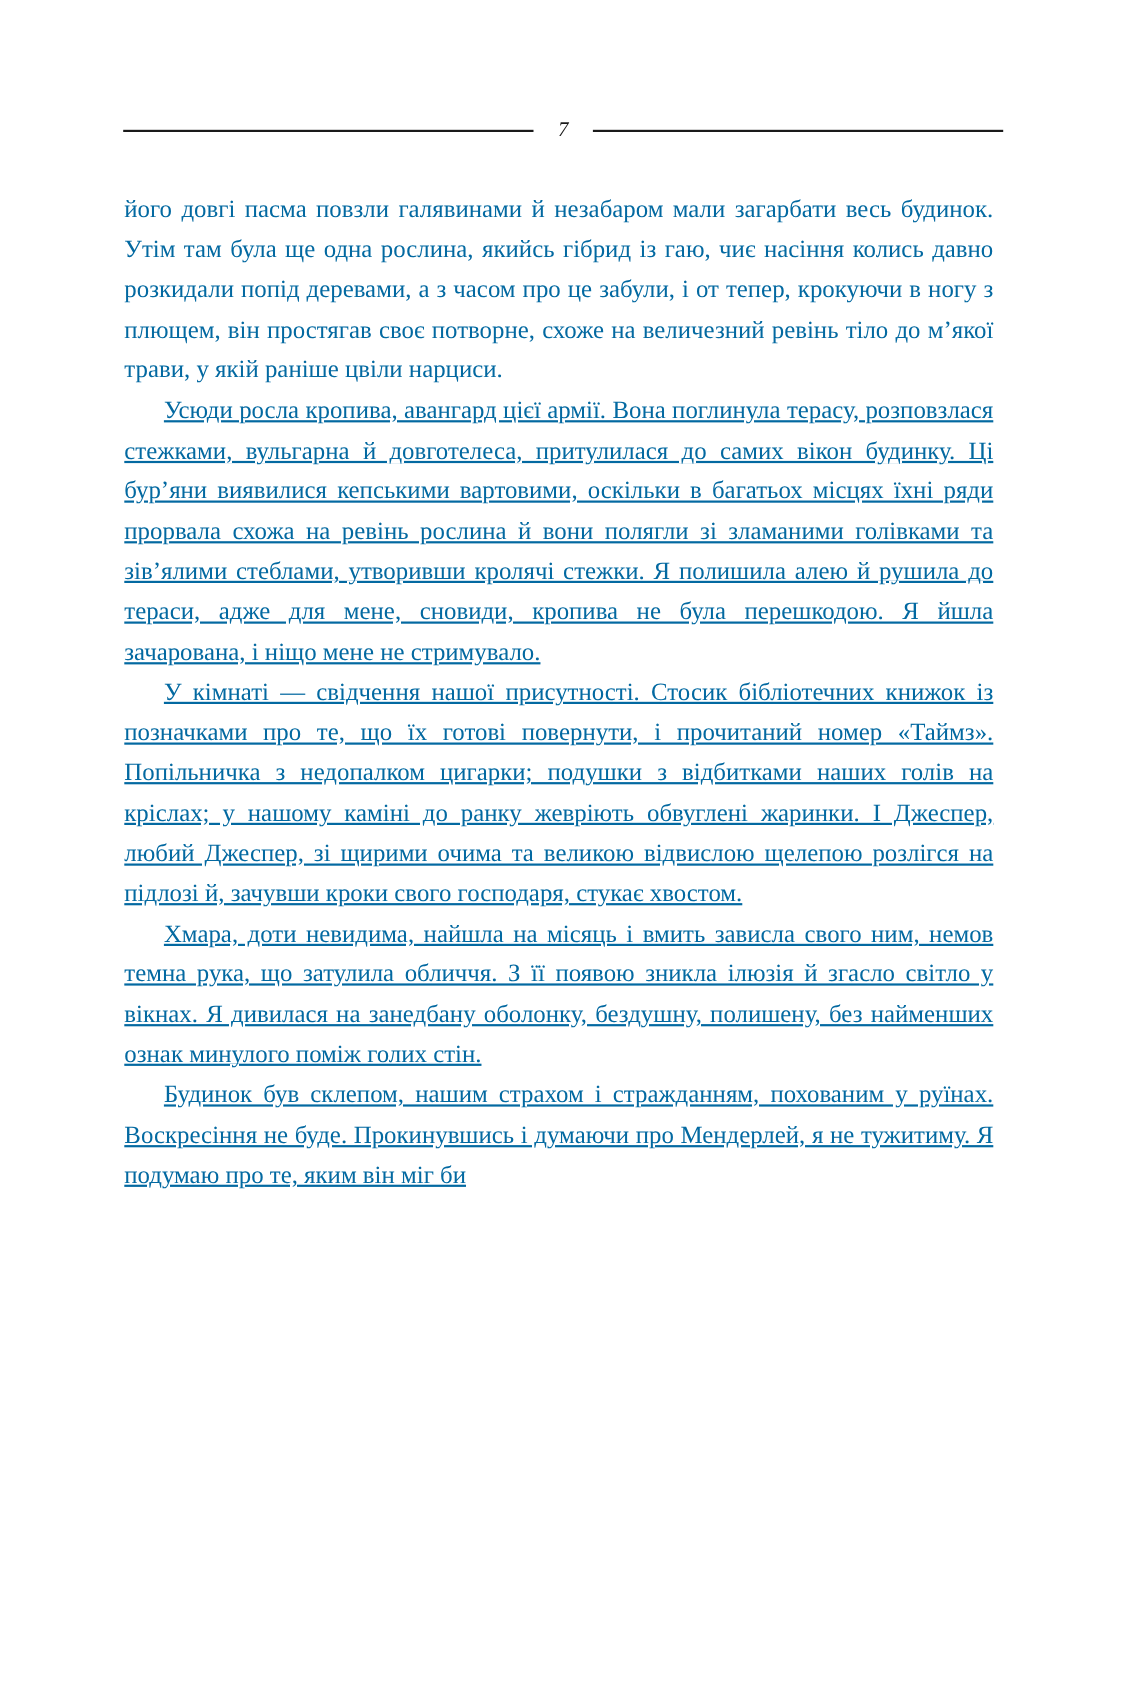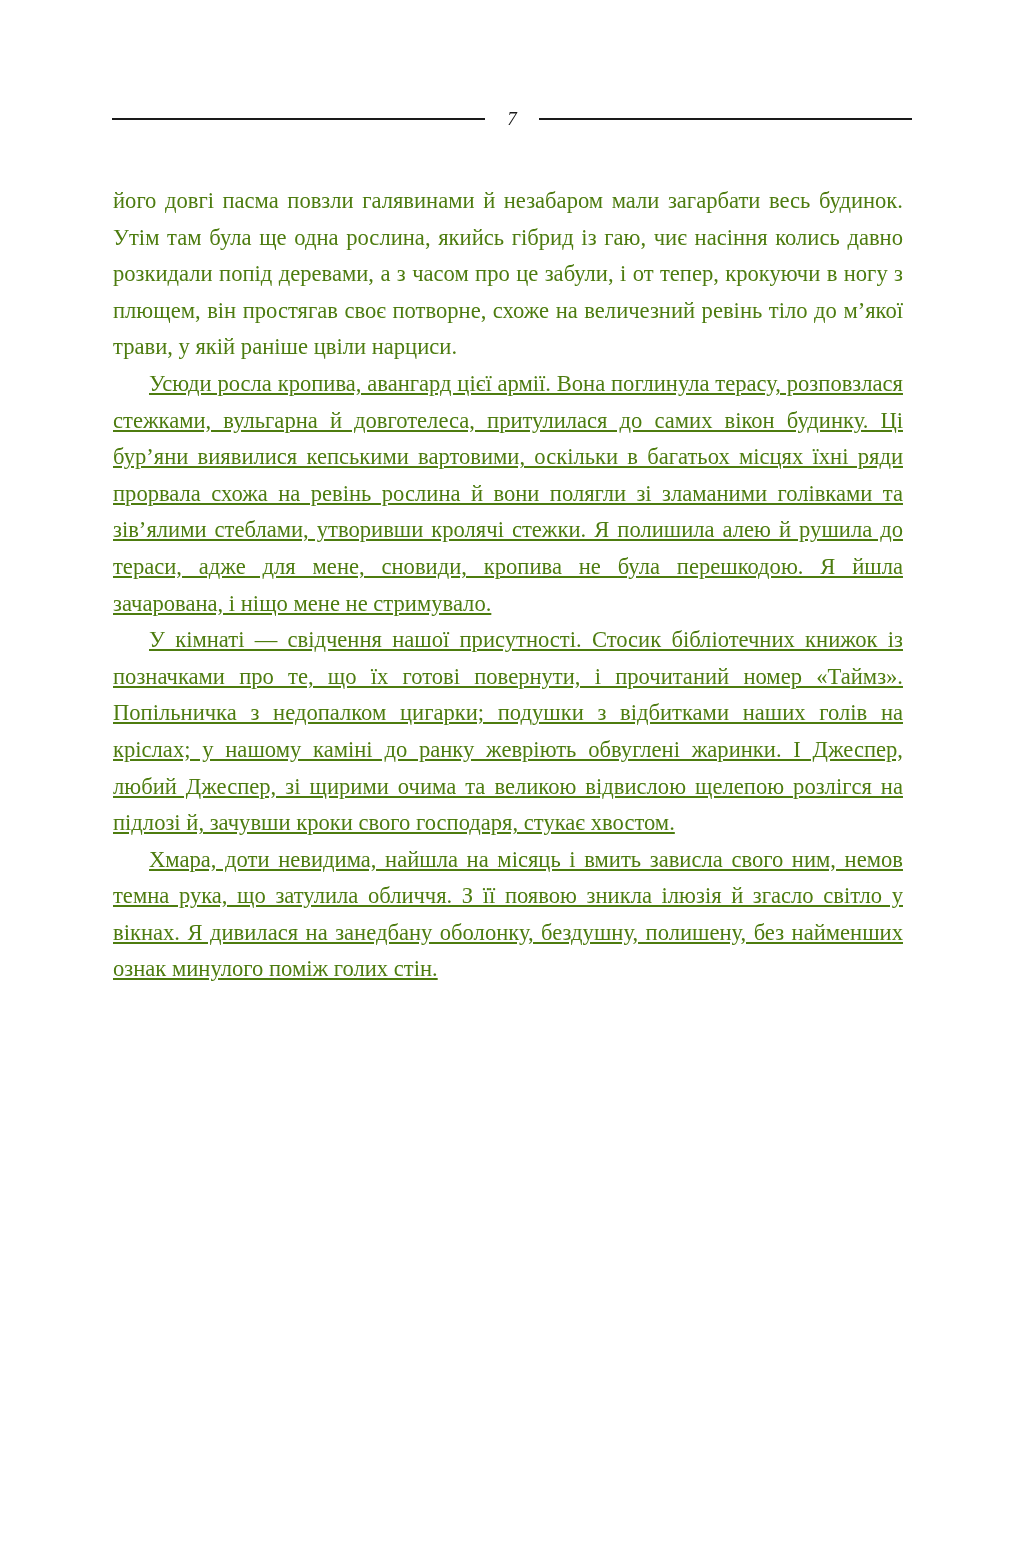--- a/index.html
+++ b/index.html
@@ -38,27 +38,27 @@
     padding: 0 22px;
     font-family: "Liberation Serif", serif;
     font-style: italic;
     font-size: 19px;
     line-height: 1;
     color: #1a1a1a;
     transform: translateY(-1px);
   }
   .body-text {
     position: absolute;
-    top: 183px;
+    top: 172px;
     left: 113px;
     width: 790px;
     font-family: "Liberation Serif", serif;
     font-size: 22.6px;
     line-height: 36.6px;
-    color: #4d7c0f;
+    color: #0369a1;
     text-align: justify;
     text-justify: inter-word;
     -webkit-hyphens: none;
     hyphens: none;
   }
   .body-text p {
     margin: 0;
     text-indent: 0;
   }
   .body-text p.indent {
@@ -75,15 +75,16 @@
     <div class="rule"></div>
     <div class="folio">7</div>
     <div class="rule"></div>
   </div>
 
   <div class="body-text">
     <p>його довгі пасма повзли галявинами й незабаром мали загарбати весь будинок. Утім там була ще одна рослина, якийсь гібрид із гаю, чиє насіння колись давно розкидали попід деревами, а з часом про це забули, і от тепер, крокуючи в ногу з плющем, він простягав своє потворне, схоже на величезний ревінь тіло до м’якої трави, у якій раніше цвіли нарциси.</p>
     <p class="indent">Усюди росла кропива, авангард цієї армії. Вона поглинула терасу, розповзлася стежками, вульгарна й довготелеса, притулилася до самих вікон будинку. Ці бур’яни виявилися кепськими вартовими, оскільки в багатьох місцях їхні ряди прорвала схожа на ревінь рослина й вони полягли зі зламаними голівками та зів’ялими стеблами, утворивши кролячі стежки. Я полишила алею й рушила до тераси, адже для мене, сновиди, кропива не була перешкодою. Я йшла зачарована, і ніщо мене не стримувало.</p>
     <p class="indent">У кімнаті — свідчення нашої присутності. Стосик бібліотечних книжок із позначками про те, що їх готові повернути, і прочитаний номер «Таймз». Попільничка з недопалком цигарки; подушки з відбитками наших голів на кріслах; у нашому каміні до ранку жевріють обвуглені жаринки. І Джеспер, любий Джеспер, зі щирими очима та великою відвислою щелепою розлігся на підлозі й, зачувши кроки свого господаря, стукає хвостом.</p>
     <p class="indent">Хмара, доти невидима, найшла на місяць і вмить зависла свого ним, немов темна рука, що затулила обличчя. З її появою зникла ілюзія й згасло світло у вікнах. Я дивилася на занедбану оболонку, бездушну, полишену, без найменших ознак минулого поміж голих стін.</p>
+    <p class="indent">Будинок був склепом, нашим страхом і стражданням, похованим у руїнах. Воскресіння не буде. Прокинувшись і думаючи про Мендерлей, я не тужитиму. Я подумаю про те, яким він міг би</p>
   </div>
 
 </div>
 
 </body></html>

